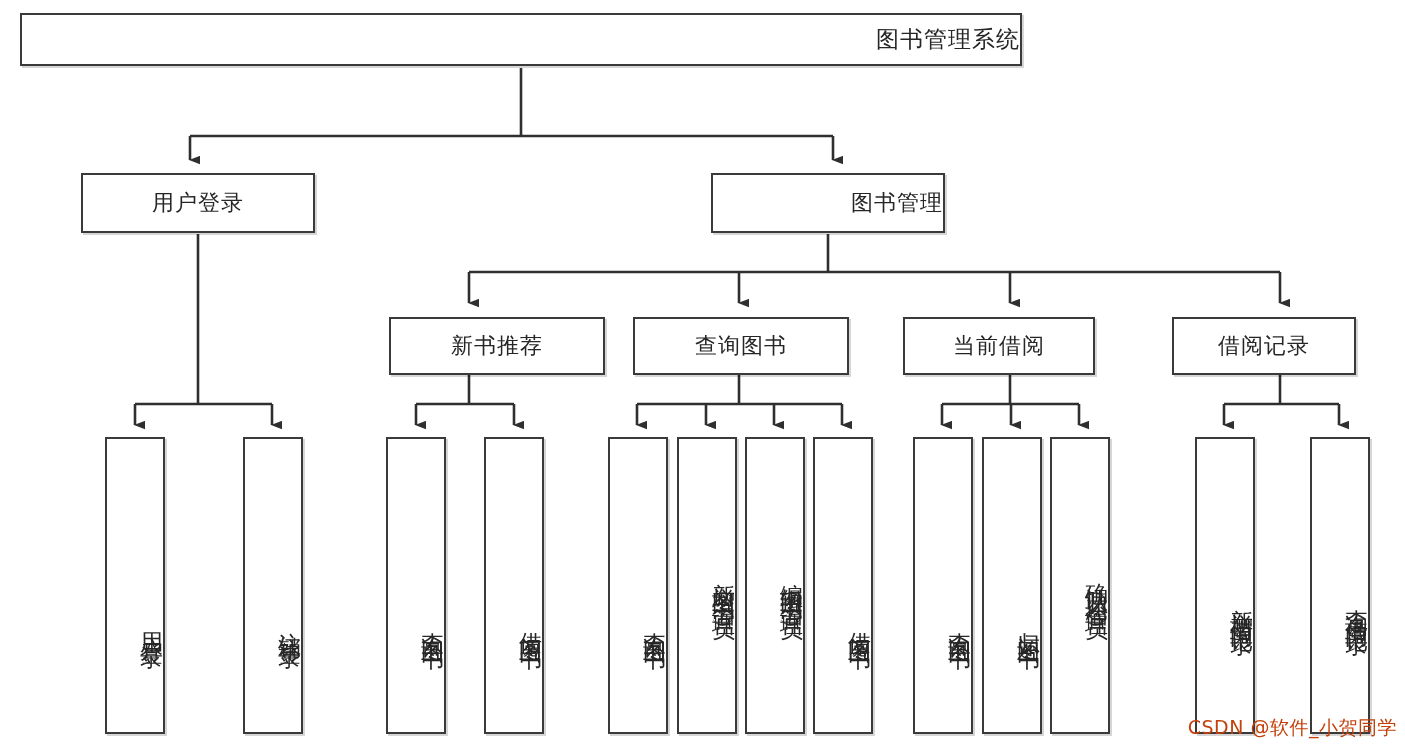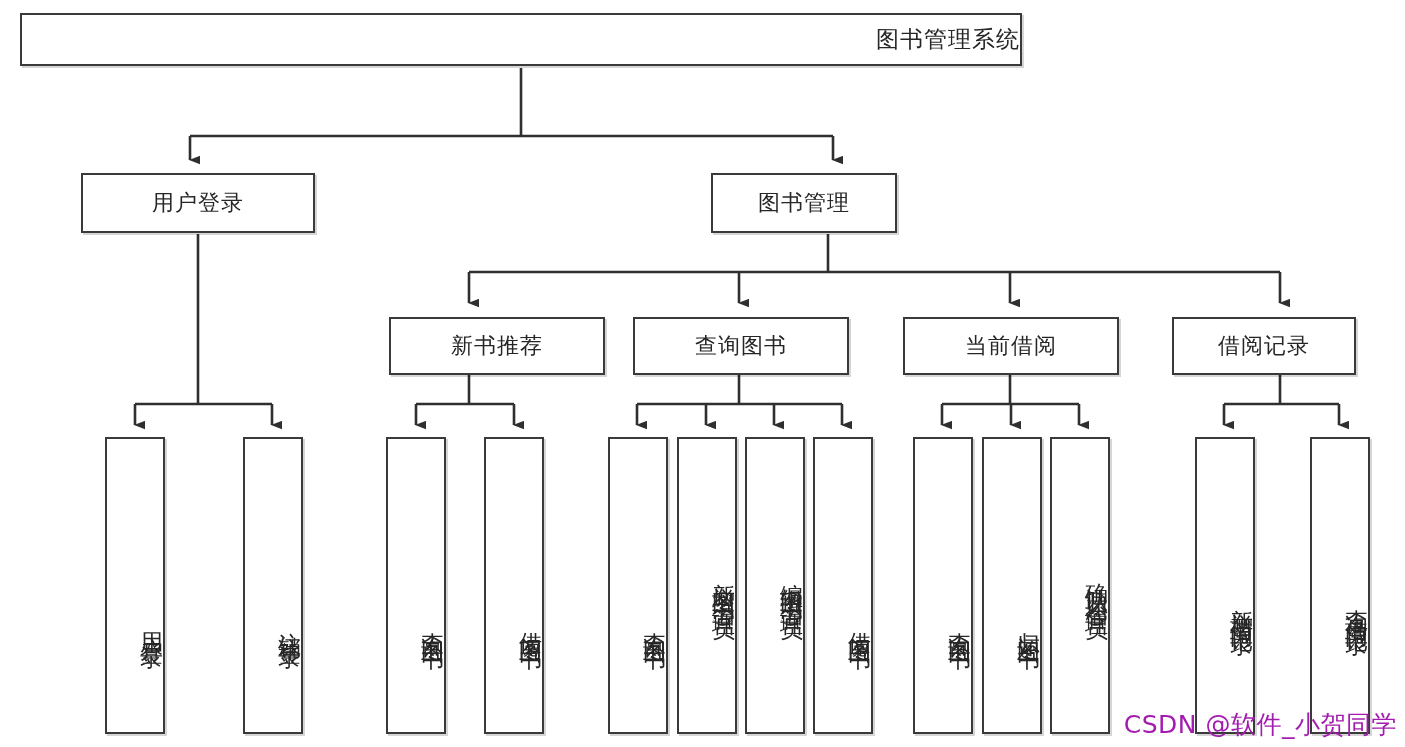--- a/index.html
+++ b/index.html
@@ -55,22 +55,22 @@
     align-items: flex-start;
     justify-content: center;
   }
   .node-v.v-tall {
     padding-top: 2px;
   }
   .watermark {
     position: absolute;
     right: 8px;
     bottom: 6px;
-    font-size: 25px;
-    color: #a21caf;
+    font-size: 19px;
+    color: #c2410c;
     letter-spacing: 0.5px;
     white-space: nowrap;
   }
 </style>
 </head>
 <body>
 
 <div id="canvas">
 
   <svg id="edges" viewBox="0 0 1405 747">
@@ -123,31 +123,31 @@
     </g>
   </svg>
 
   <div class="node node-h node-root" style="left:20px; top:13px; width:1002px; height:53px;">
     <span>图书管理系统</span>
   </div>
 
   <div class="node node-h" style="left:81px; top:173px; width:234px; height:60px;">
     <span>用户登录</span>
   </div>
-  <div class="node node-h" style="left:711px; top:173px; width:186px; height:60px;">
+  <div class="node node-h" style="left:711px; top:173px; width:234px; height:60px;justify-content:flex-end;">
     <span>图书管理</span>
   </div>
 
   <div class="node node-h" style="left:362px; top:317px; width:216px; height:58px;margin-left:27px;">
     <span>新书推荐</span>
   </div>
   <div class="node node-h" style="left:633px; top:317px; width:216px; height:58px;">
     <span>查询图书</span>
   </div>
-  <div class="node node-h" style="left:903px; top:317px; width:216px; height:58px;">
+  <div class="node node-h" style="left:903px; top:317px; width:192px; height:58px;">
     <span>当前借阅</span>
   </div>
   <div class="node node-h" style="left:1172px; top:317px; width:184px; height:58px;">
     <span>借阅记录</span>
   </div>
 
   <div class="node node-v" style="left:105px; top:437px; width:60px; height:297px; padding-top:76px;">
     <span>用户登录</span>
   </div>
   <div class="node node-v" style="left:243px; top:437px; width:60px; height:297px; padding-top:76px;">

